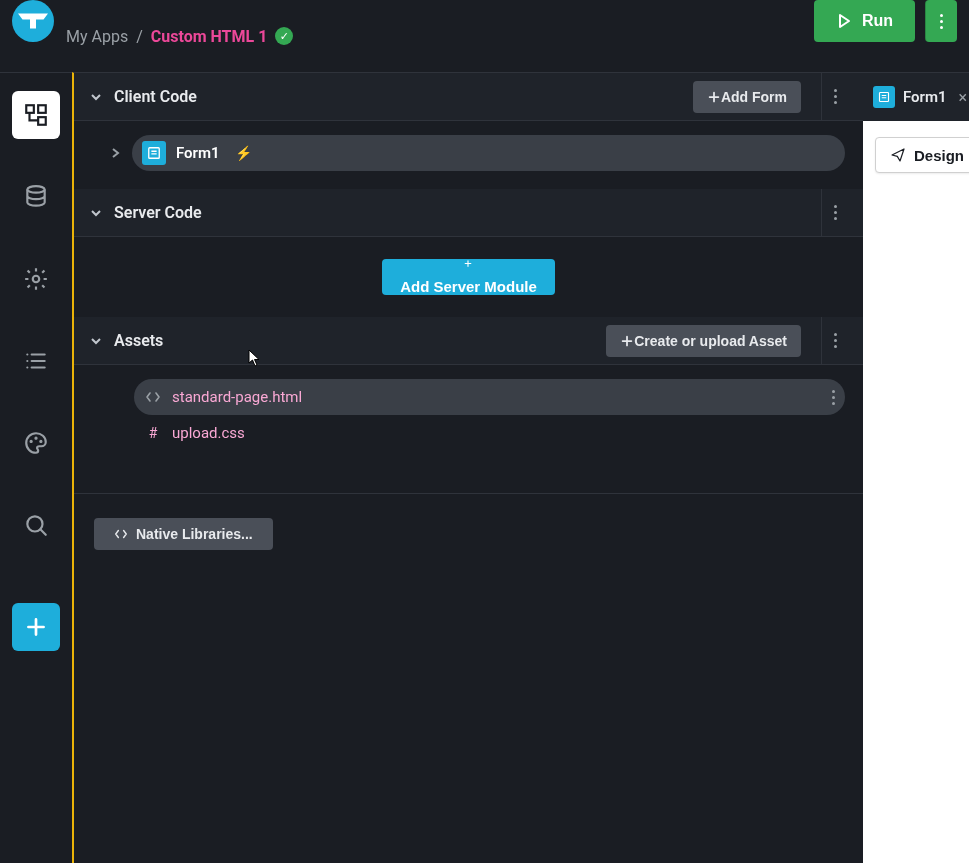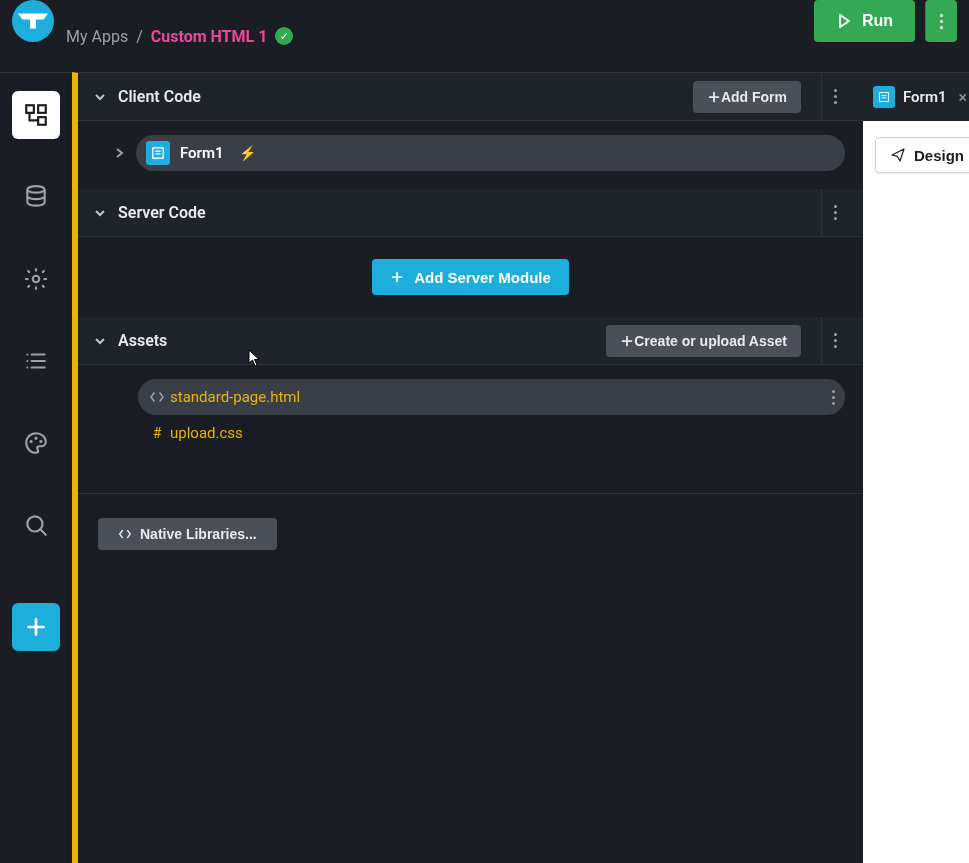--- a/index.html
+++ b/index.html
@@ -105,21 +105,21 @@
   }
   .rail-btn.active { background: #fff; color: #1a1d23; }
   .rail-btn.add { background: #1eaedb; color: #fff; margin-top: 20px; }
   .rail-btn svg { width: 26px; height: 26px; fill: currentColor; stroke: currentColor; }
 
   
   .main {
     flex: 1;
     background: #1a1d23;
     border-top: 1px solid #2f333b;
-    border-left: 6px solid #eab308;
+    border-left: 2px solid #eab308;
     overflow-y: auto;
   }
   .section-head {
     height: 48px;
     display: flex;
     align-items: center;
     padding: 0 14px;
     border-bottom: 1px solid #2f333b;
     gap: 10px;
     background: #1f232a;
@@ -185,30 +185,31 @@
     background: #1eaedb;
     color: #fff;
     border: none;
     height: 36px;
     padding: 0 18px;
     border-radius: 4px;
     font-size: 15px;
     font-weight: 600;
     display: flex; align-items: center; gap: 10px;
     cursor: pointer;
+    flex-direction: column;
   }
 
   .asset-row {
     display: flex; align-items: center;
     height: 36px;
     margin-left: 42px;
     border-radius: 18px;
     padding: 16px 10px;
-    gap: 4px;
-    color: #eab308;
+    gap: 10px;
+    color: #f9a8d4;
     cursor: pointer;
   }
   .asset-row.selected { background: #3a3f47; }
   .asset-row .aicon { width:18px; display:flex; justify-content:center; font-size:14px; }
   .asset-row .alabel { font-size: 15px; }
   .asset-row .row-more { margin-left:auto; cursor:pointer; display:flex; }
 
   .native-lib-row { padding: 24px 20px 12px 20px; border-top: 1px solid #2f333b; margin-top:24px; }
   .btn-native {
     background: #4a4f58;

